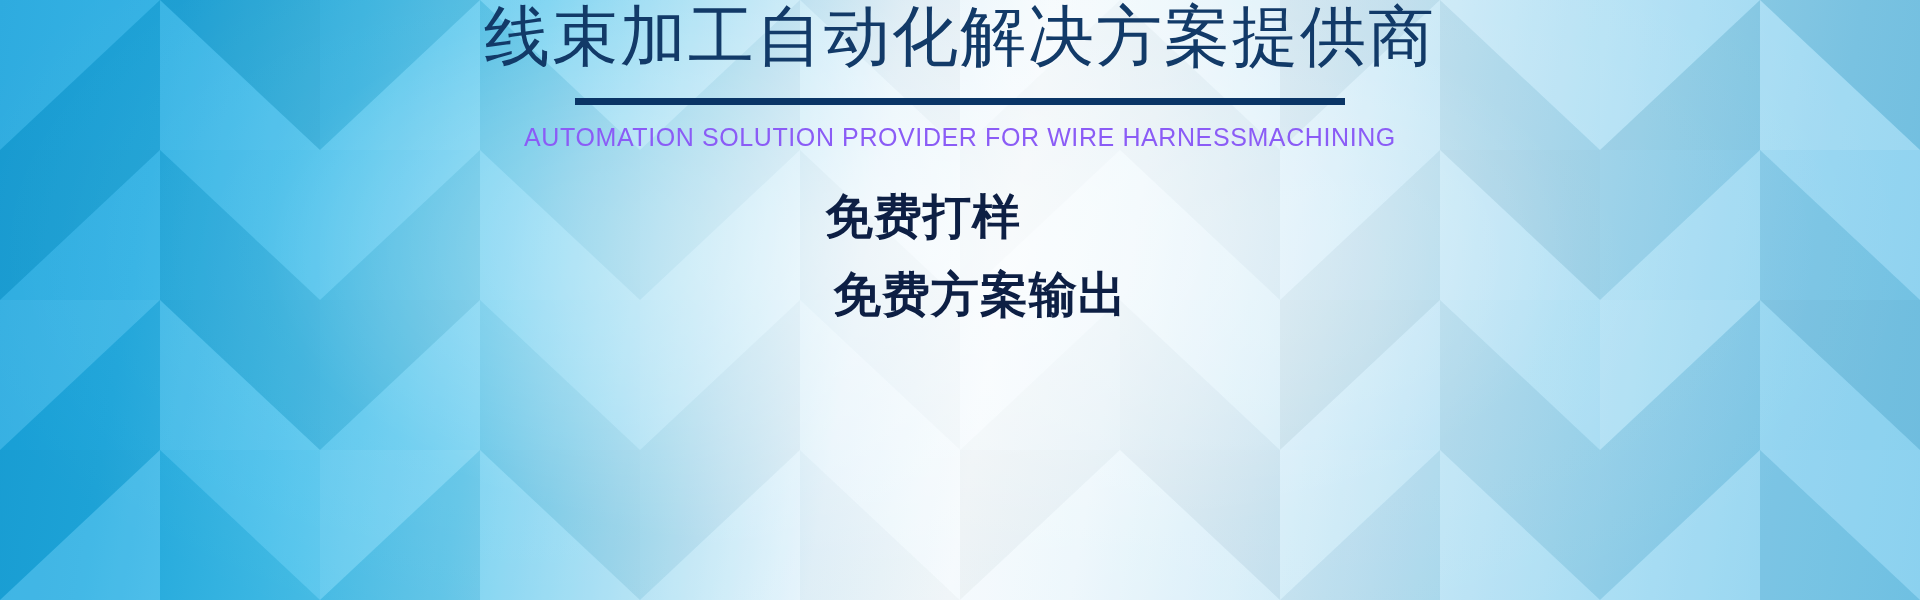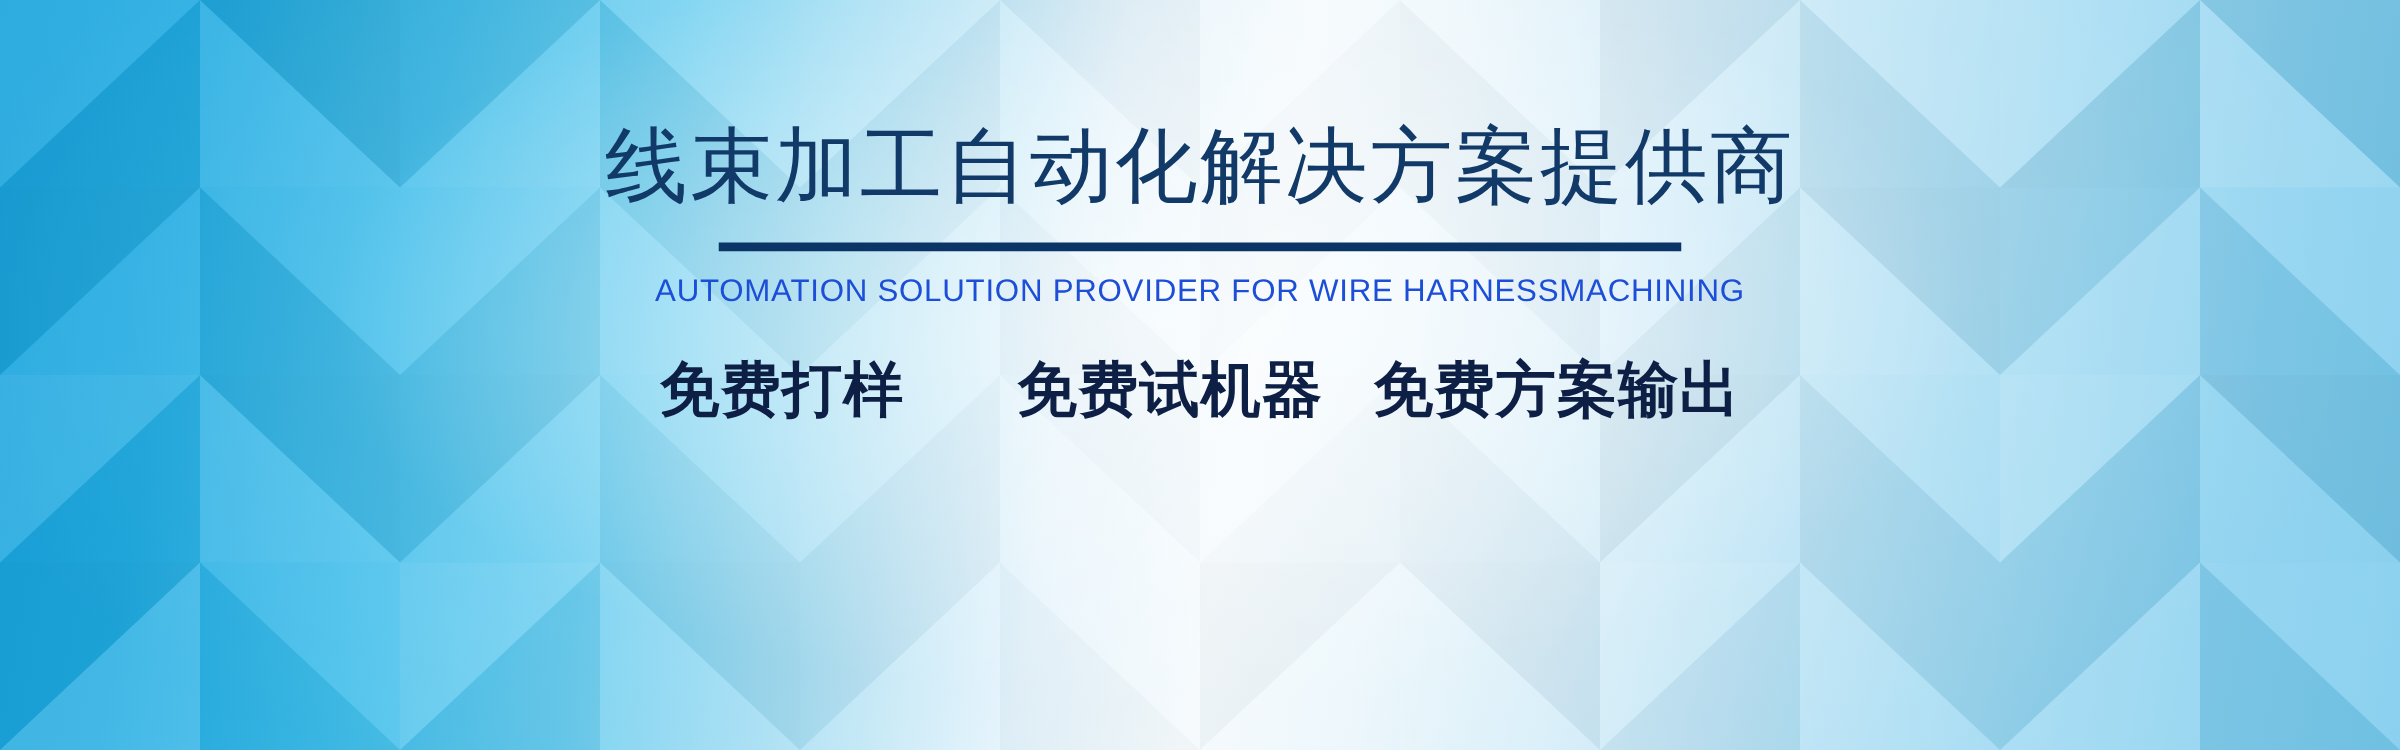--- a/index.html
+++ b/index.html
@@ -61,21 +61,20 @@
   .content {
     position: absolute;
     left: 0;
     top: 0;
     width: 1920px;
     height: 600px;
     display: flex;
     flex-direction: column;
     align-items: center;
     justify-content: flex-start;
-    padding-top: 96px;
     box-sizing: border-box;
   }
 
   .headline {
     font-size: 66px;
     line-height: 1.12;
     letter-spacing: 2px;
     color: #123a68;
     font-weight: 400;
     white-space: nowrap;
@@ -87,30 +86,30 @@
     width: 770px;
     height: 7px;
     background: #0a3566;
     margin: 24px 0 0 0;
   }
 
   .subline {
     margin-top: 18px;
     font-size: 25px;
     letter-spacing: 0.6px;
-    color: #1d4ed8;
+    color: #8b5cf6;
     font-weight: 400;
     white-space: nowrap;
     text-align: center;
   }
 
   .services {
     margin-top: 34px;
     display: flex;
-    flex-direction: row;
+    flex-direction: column;
     align-items: center;
     gap: 16px;
   }
 
   .service-row {
     display: flex;
     flex-direction: row;
     align-items: center;
     white-space: nowrap;
   }
@@ -265,20 +264,19 @@
     <div class="subline">AUTOMATION SOLUTION PROVIDER FOR WIRE HARNESSMACHINING</div>
 
     <div class="services">
 
       <div class="service-row">
         <span class="service-item">免费打样</span>
         <span class="gap-wide"></span>
       </div>
 
       <div class="service-row">
-        <span class="service-item">免费试机器</span>
         <span class="gap-narrow"></span>
         <span class="service-item">免费方案输出</span>
       </div>
 
     </div>
   </div>
 </div>
 
 </body></html>

